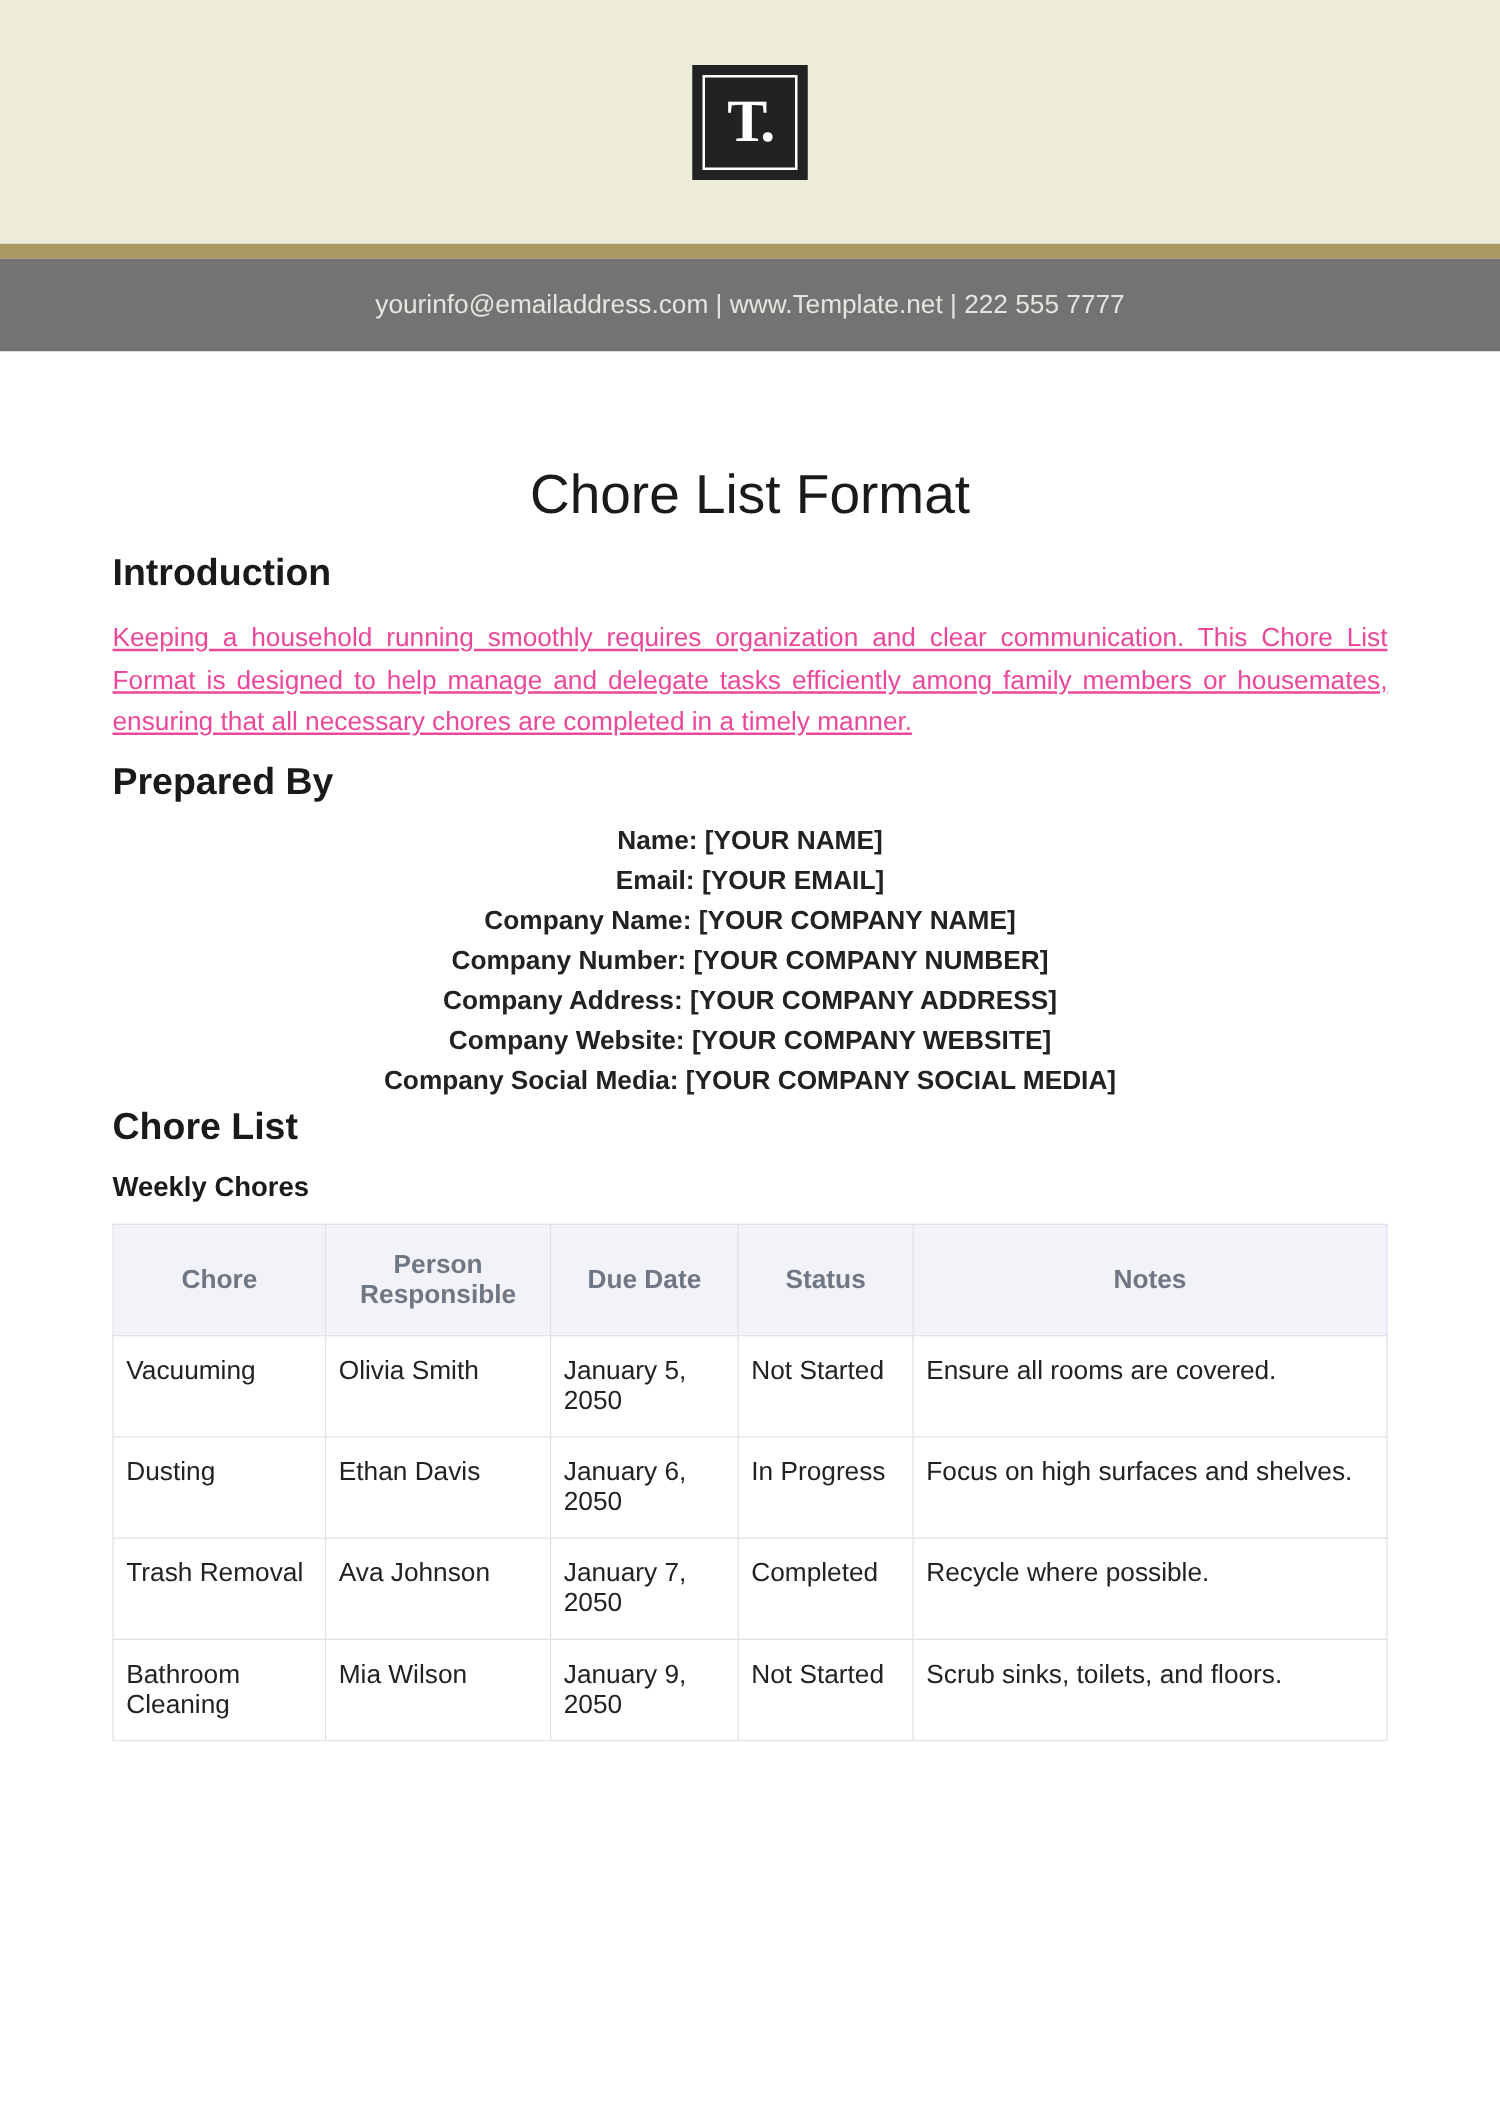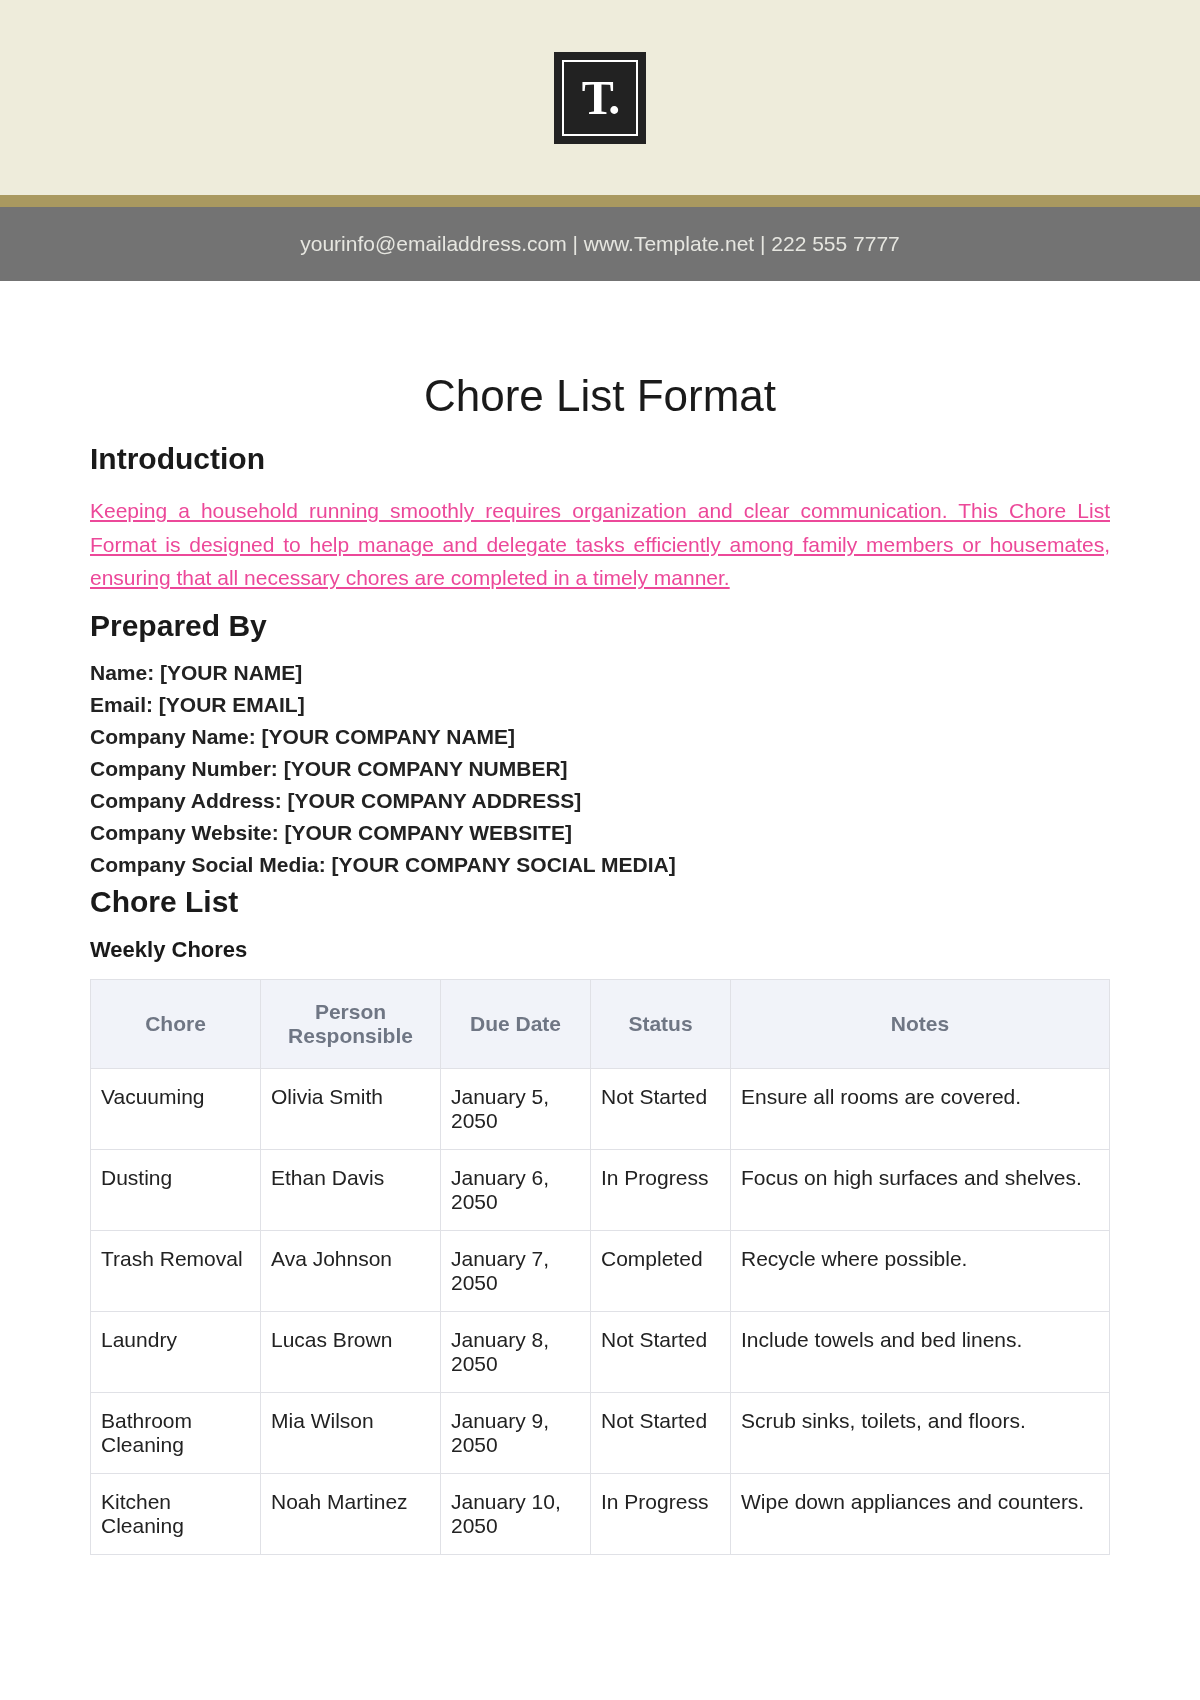--- a/index.html
+++ b/index.html
@@ -68,20 +68,21 @@
     text-align: justify;
     margin-bottom: 14px;
     color: #ec4899;
     text-decoration: underline;
   }
   .prep-line {
     font-size: 21px;
     font-weight: 700;
     margin: 8px 0;
     color: #222;
+    text-align: center;
   }
   .prep-line .val { font-weight: 700; }
   h3.subsection {
     font-size: 22px;
     font-weight: 700;
     margin: 18px 0 16px 0;
   }
   table.chore {
     width: 100%;
     border-collapse: collapse;
@@ -168,35 +169,21 @@
           <td>Focus on high surfaces and shelves.</td>
         </tr>
         <tr>
           <td>Trash Removal</td>
           <td>Ava Johnson</td>
           <td>January 7, 2050</td>
           <td>Completed</td>
           <td>Recycle where possible.</td>
         </tr>
         <tr>
-          <td>Laundry</td>
-          <td>Lucas Brown</td>
-          <td>January 8, 2050</td>
-          <td>Not Started</td>
-          <td>Include towels and bed linens.</td>
-        </tr>
-        <tr>
           <td>Bathroom Cleaning</td>
           <td>Mia Wilson</td>
           <td>January 9, 2050</td>
           <td>Not Started</td>
           <td>Scrub sinks, toilets, and floors.</td>
         </tr>
-        <tr>
-          <td>Kitchen Cleaning</td>
-          <td>Noah Martinez</td>
-          <td>January 10, 2050</td>
-          <td>In Progress</td>
-          <td>Wipe down appliances and counters.</td>
-        </tr>
       </tbody>
   </table>
 </div>
 
 </body></html>

